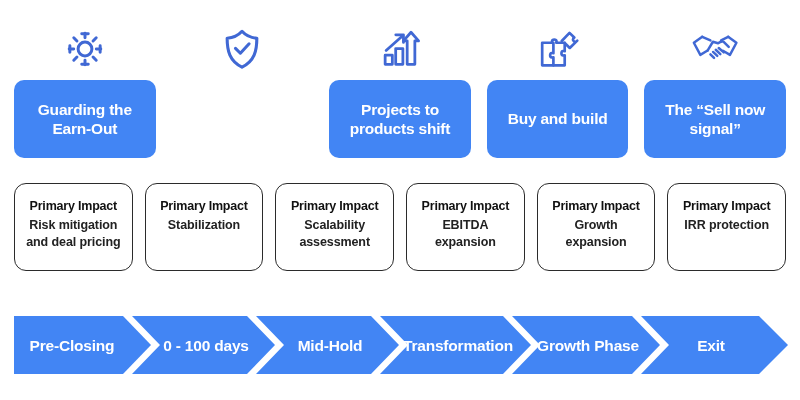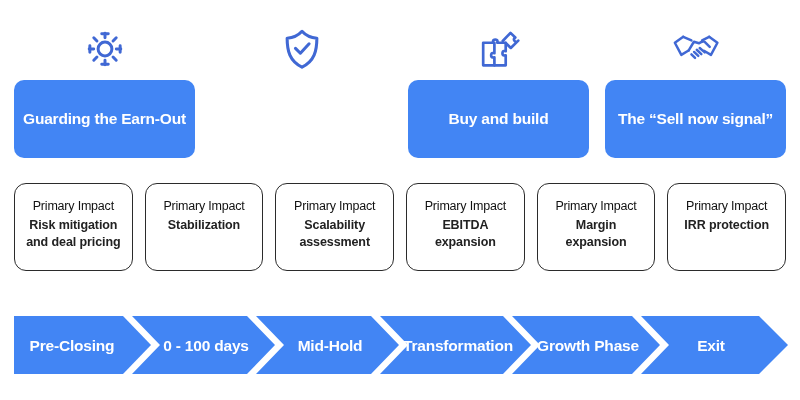--- a/index.html
+++ b/index.html
@@ -77,21 +77,21 @@
     border: 1.3px solid #2b2b2b;
     border-radius: 12px;
     box-sizing: border-box;
     padding: 14px 8px 6px 8px;
     display: flex;
     flex-direction: column;
     align-items: center;
   }
   .impact-label {
     font-size: 12.5px;
-    font-weight: normal;
+    font-weight: bold;
     color: #111111;
     line-height: 1.3;
     text-align: left;
     letter-spacing: -0.2px;
   }
   .impact-value {
     margin-top: 3px;
     font-size: 12.5px;
     font-weight: bold;
     color: #222222;
@@ -146,20 +146,34 @@
     <div class="col">
       <div class="icon-wrap">
         <svg width="44" height="46" viewBox="0 0 44 48" fill="none" stroke="#4068d4" stroke-width="3.2" stroke-linecap="round" stroke-linejoin="round">
           <path d="M22 5.5 C17.5 10.5 10.5 12.5 6.5 12.8 C6.5 26 9 36.5 22 43 C35 36.5 37.5 26 37.5 12.8 C33.5 12.5 26.5 10.5 22 5.5 Z"></path>
           <path d="M15.2 23.3 L20.3 28.4 L29.4 18.6"></path>
         </svg>
       </div>
     </div>
 
 
+    <div class="col">
+      <div class="icon-wrap">
+        <svg width="46" height="46" viewBox="0 0 48 48" fill="none" stroke="#4068d4" stroke-width="2.9" stroke-linecap="round" stroke-linejoin="round">
+          <rect x="8.5" y="30.5" width="7.5" height="9.5"></rect>
+          <rect x="19.5" y="23.5" width="7.5" height="16.5"></rect>
+          <path d="M9.5 25.5 L26.5 10.5"></path>
+          <path d="M19.6 9.2 L27.6 9.2 L27.6 17.2"></path>
+          <path d="M31.5 40 L31.5 15.5 L27.6 15.5 L35.5 6.5 L43.4 15.5 L39.5 15.5 L39.5 40 Z"></path>
+        </svg>
+      </div>
+      <div class="title-card">
+        <span class="title-text">Projects to products shift</span>
+      </div>
+    </div>
 
     <div class="col">
       <div class="icon-wrap">
         <svg width="46" height="46" viewBox="0 0 48 48" fill="none" stroke="#4068d4" stroke-width="2.8" stroke-linecap="round" stroke-linejoin="round">
           <path d="M7.5 17.5 L7.5 41 L31 41 L31 30.5 C31 30.5 27.6 31.8 27.6 28.4 C27.6 25 31 26.3 31 26.3 L31 17.5 L22.2 17.5 C22.2 17.5 23.5 14.1 20.1 14.1 C16.7 14.1 18 17.5 18 17.5 Z"></path>
           <path d="M19.2 41 L19.2 32.6 C19.2 32.6 15.8 33.9 15.8 30.5 C15.8 27.1 19.2 28.4 19.2 28.4 L19.2 17.5"></path>
           <path d="M31 29.2 L39.5 29.2" opacity="0"></path>
           <path d="M28.4 14.4 L37.2 6.4 L43.7 13.5 C43.7 13.5 40.1 14.2 42.4 16.7 C44.7 19.2 46.7 16.4 46.7 16.4" opacity="0"></path>
           <path d="M27.9 15.6 L36.0 7.2 L41.0 12.0 C41.0 12.0 38.3 13.6 40.4 15.8 C42.5 18.0 44.1 15.3 44.1 15.3 L44.1 15.3 L36.3 22.9 L31.0 17.7"></path>
         </svg>
@@ -203,21 +217,21 @@
     <div class="impact-card">
       <span class="impact-label">Primary Impact</span>
       <span class="impact-value">Scalability assessment</span>
     </div>
     <div class="impact-card">
       <span class="impact-label">Primary Impact</span>
       <span class="impact-value">EBITDA expansion</span>
     </div>
     <div class="impact-card">
       <span class="impact-label">Primary Impact</span>
-      <span class="impact-value">Margin expansion</span>
+      <span class="impact-value">Growth expansion</span>
     </div>
     <div class="impact-card">
       <span class="impact-label">Primary Impact</span>
       <span class="impact-value">IRR protection</span>
     </div>
   </div>
 
   <div class="timeline">
     <svg width="774" height="58" viewBox="0 0 774 58">
       <g>

